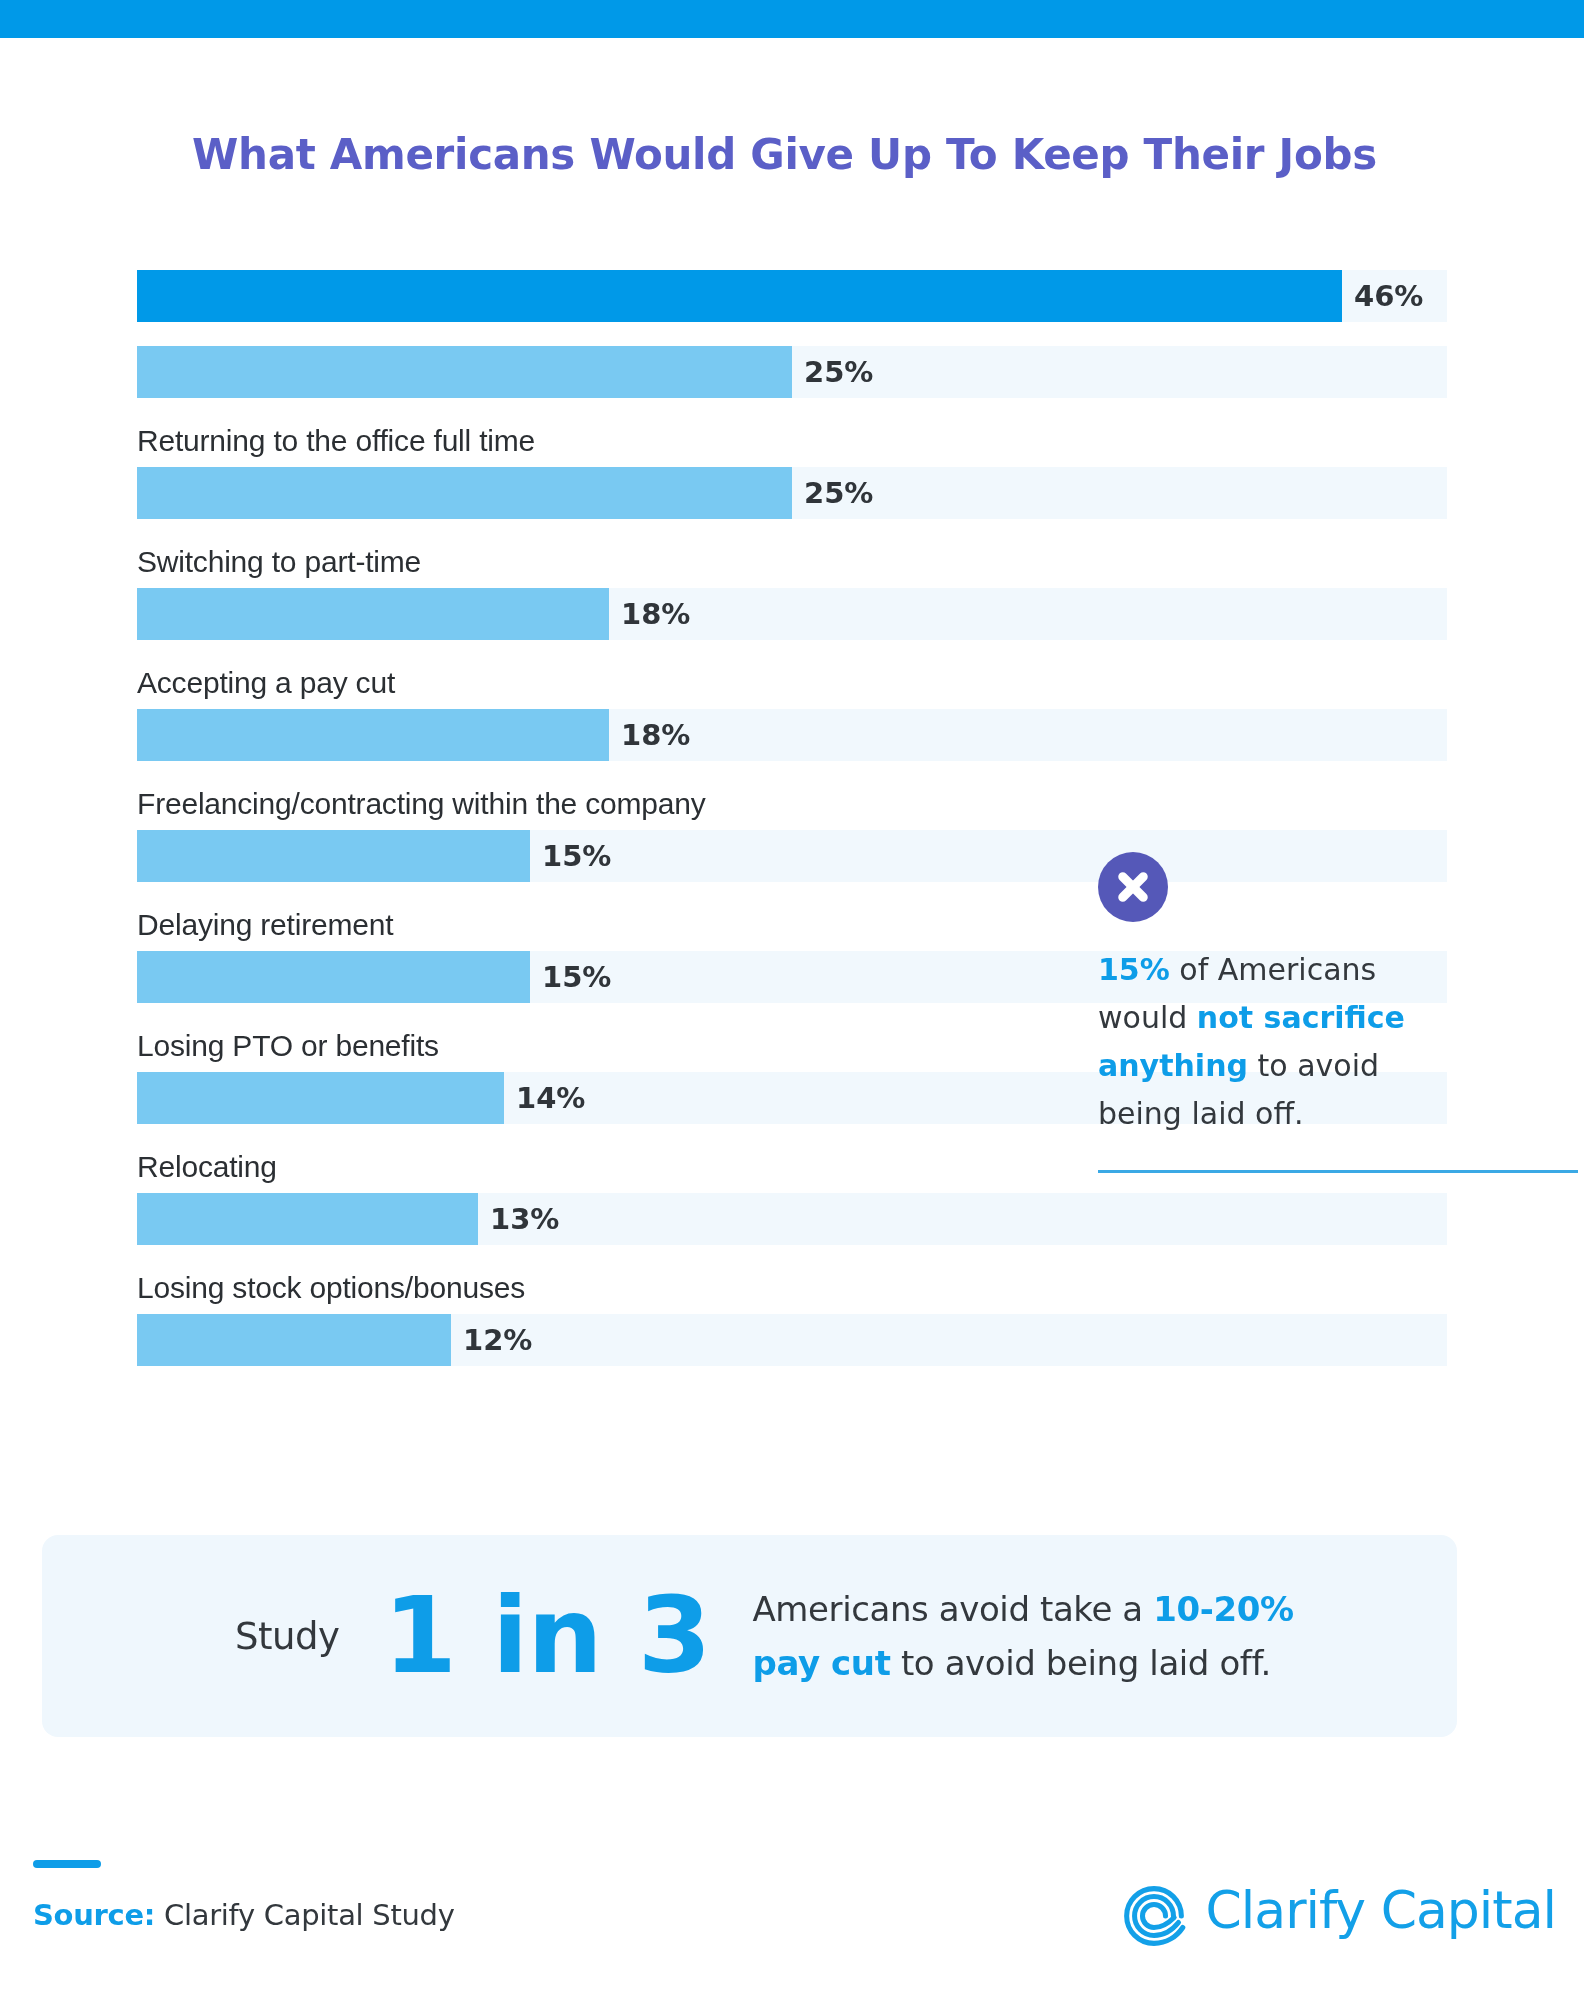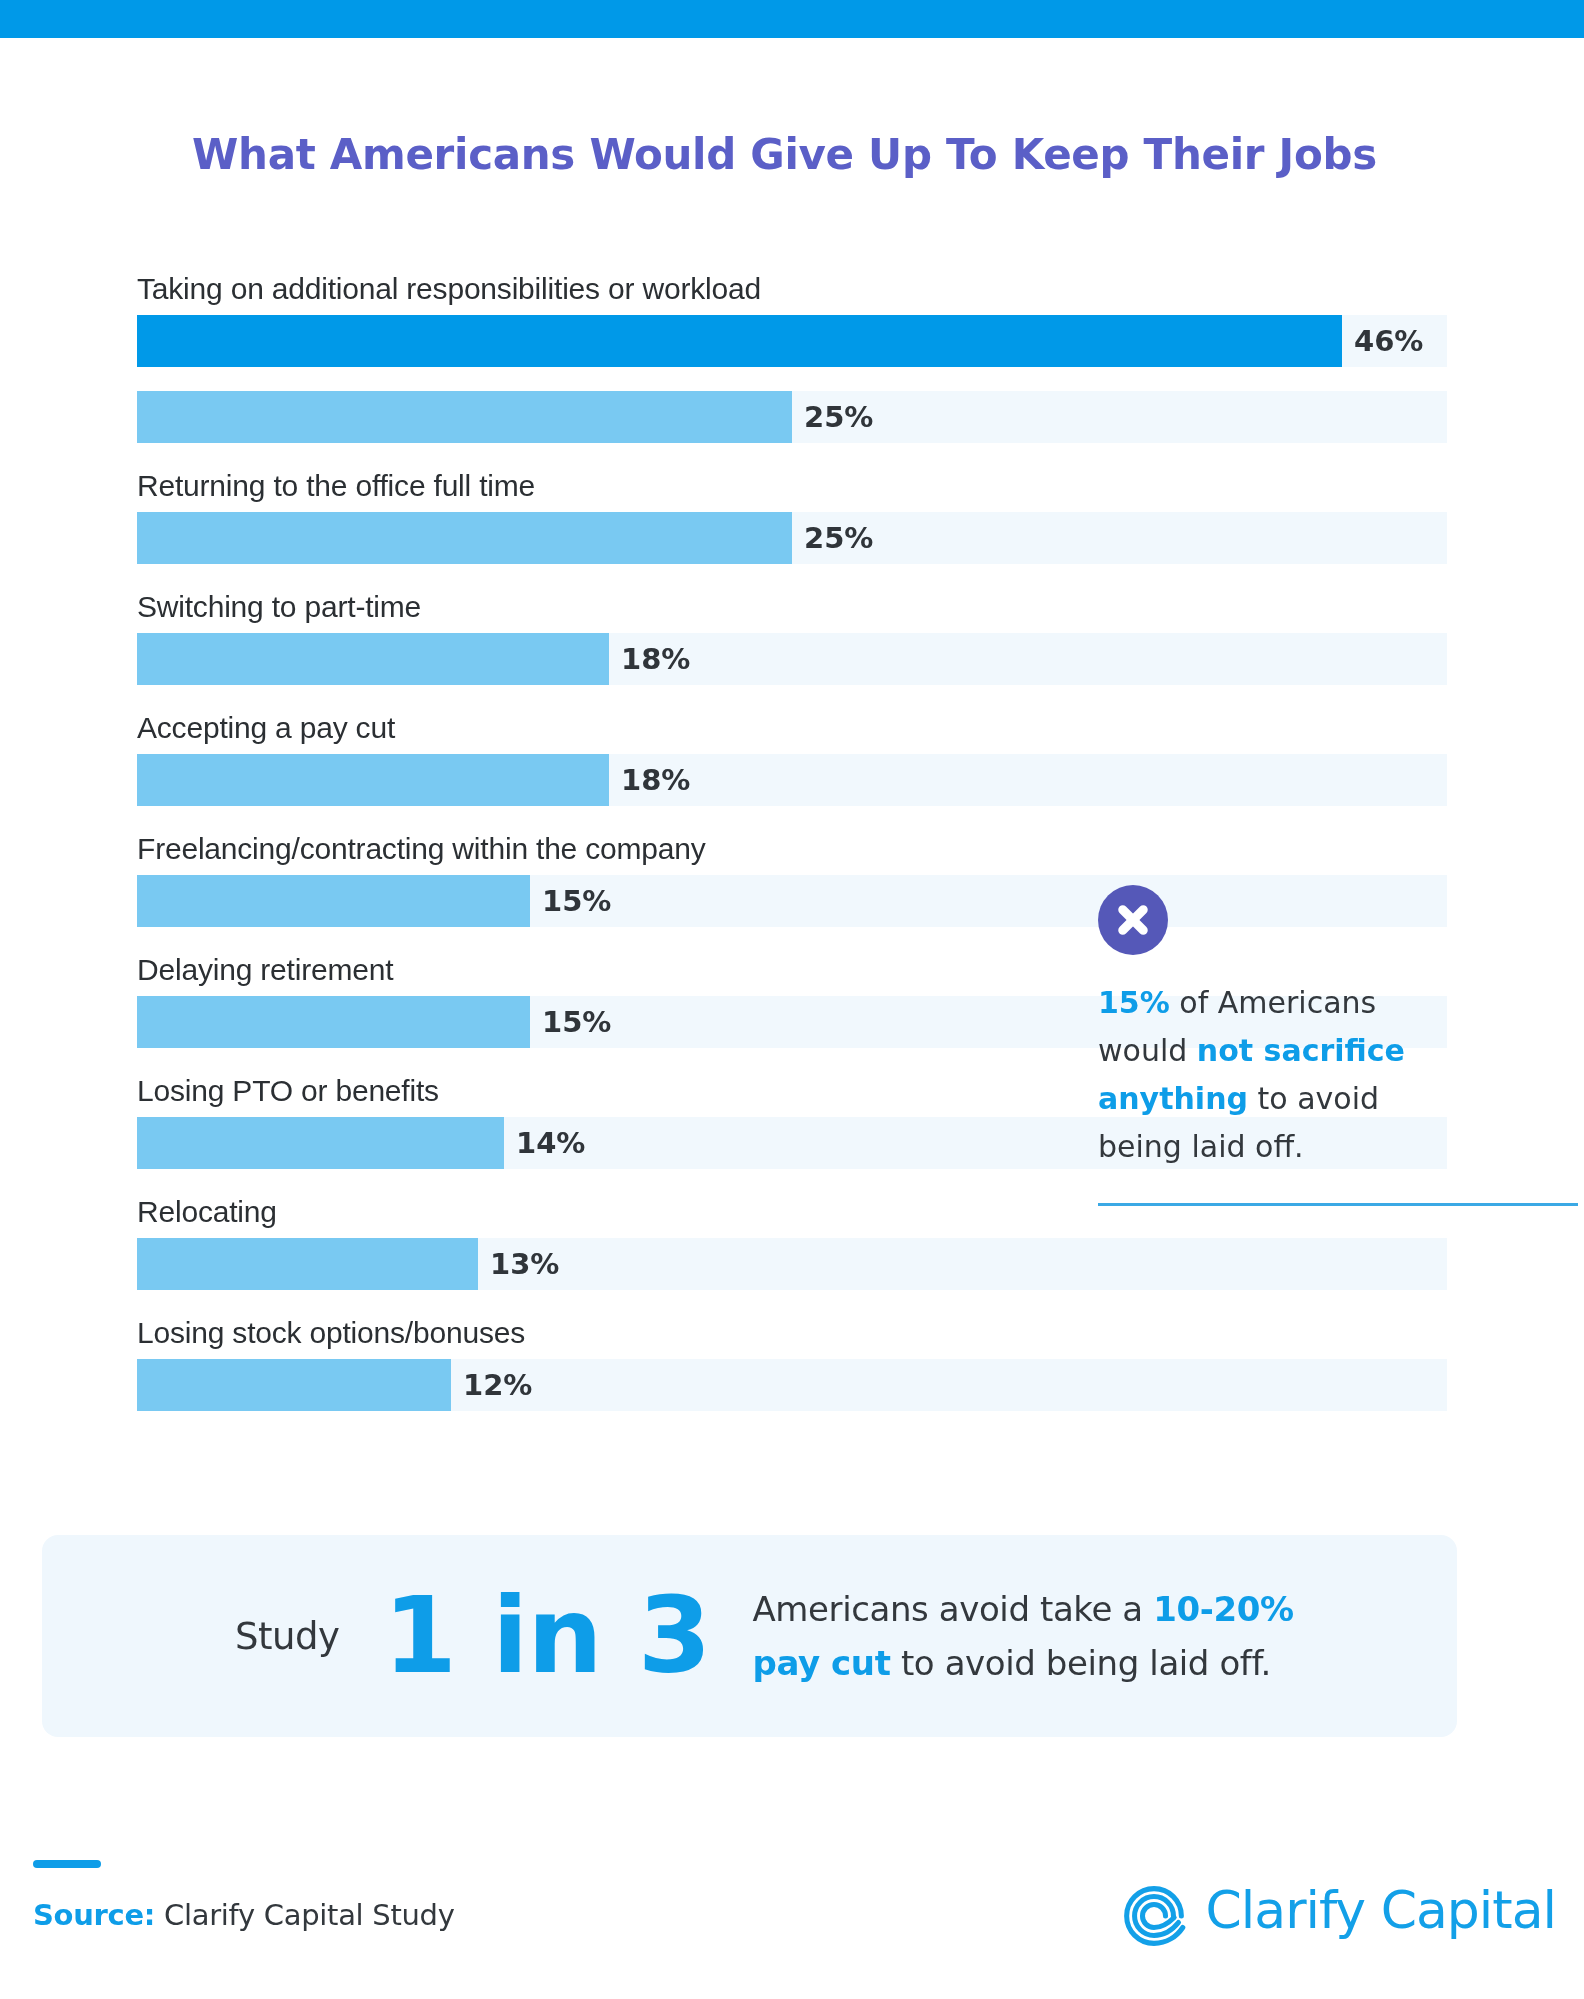--- a/index.html
+++ b/index.html
@@ -83,21 +83,20 @@
     padding-left: 12px;
     white-space: nowrap;
   }
 
   
   .callout {
     position: absolute;
     top: 852px;
     left: 1098px;
     width: 350px;
-    margin-top: 33px;
   }
   .callout-icon {
     width: 70px;
     height: 70px;
     border-radius: 50%;
     background: #5558B8;
     position: relative;
   }
   .callout-icon .x1,
   .callout-icon .x2 {
@@ -207,21 +206,20 @@
 </style>
 </head>
 <body>
 
 <div class="top-bar"></div>
 
 <div class="title">What Americans Would Give Up To Keep Their Jobs</div>
 
 <div class="chart" id="chart">
     <div class="row primary">
-      <div class="row-label">Taking on additional responsibilities or workload</div>
       <div class="track">
         <div class="fill" style="width: 1205px; background: rgb(0, 153, 232);"></div>
         <div class="value" style="left: 1205px;">46%</div>
       </div>
     </div>
     <div class="row">
       <div class="track">
         <div class="fill" style="width: 655px; background: rgb(121, 201, 242);"></div>
         <div class="value" style="left: 655px;">25%</div>
       </div>

